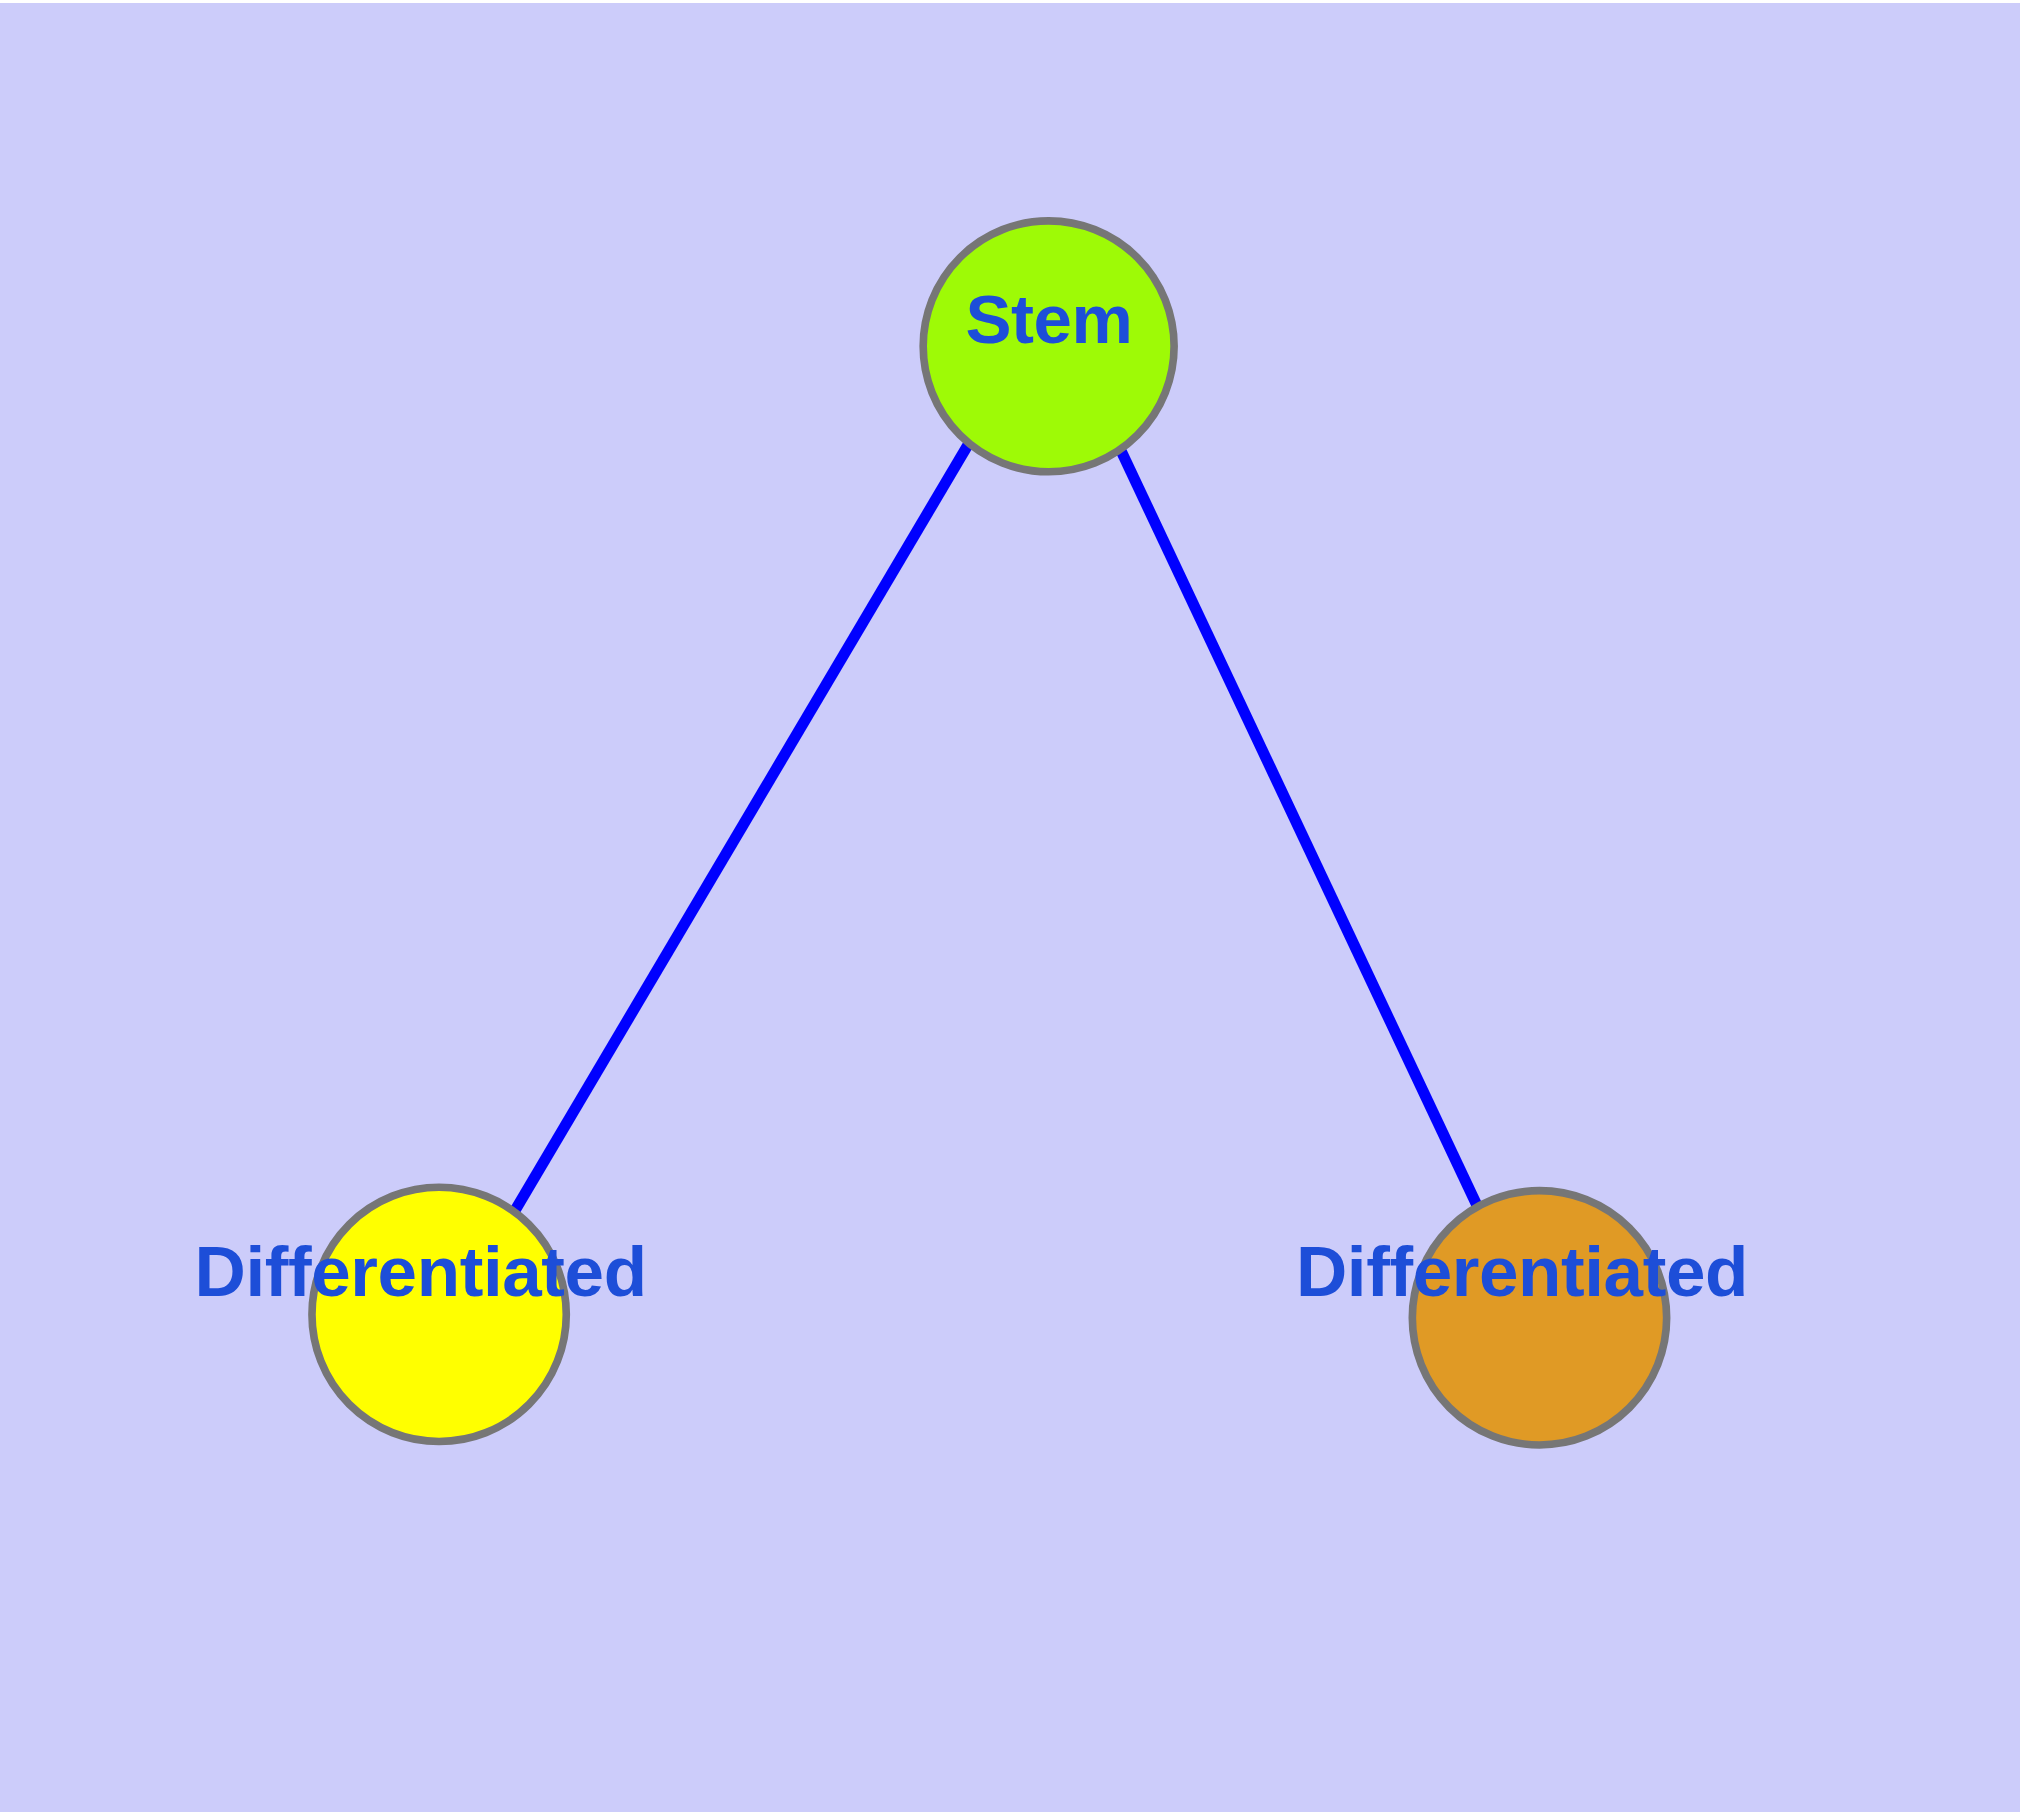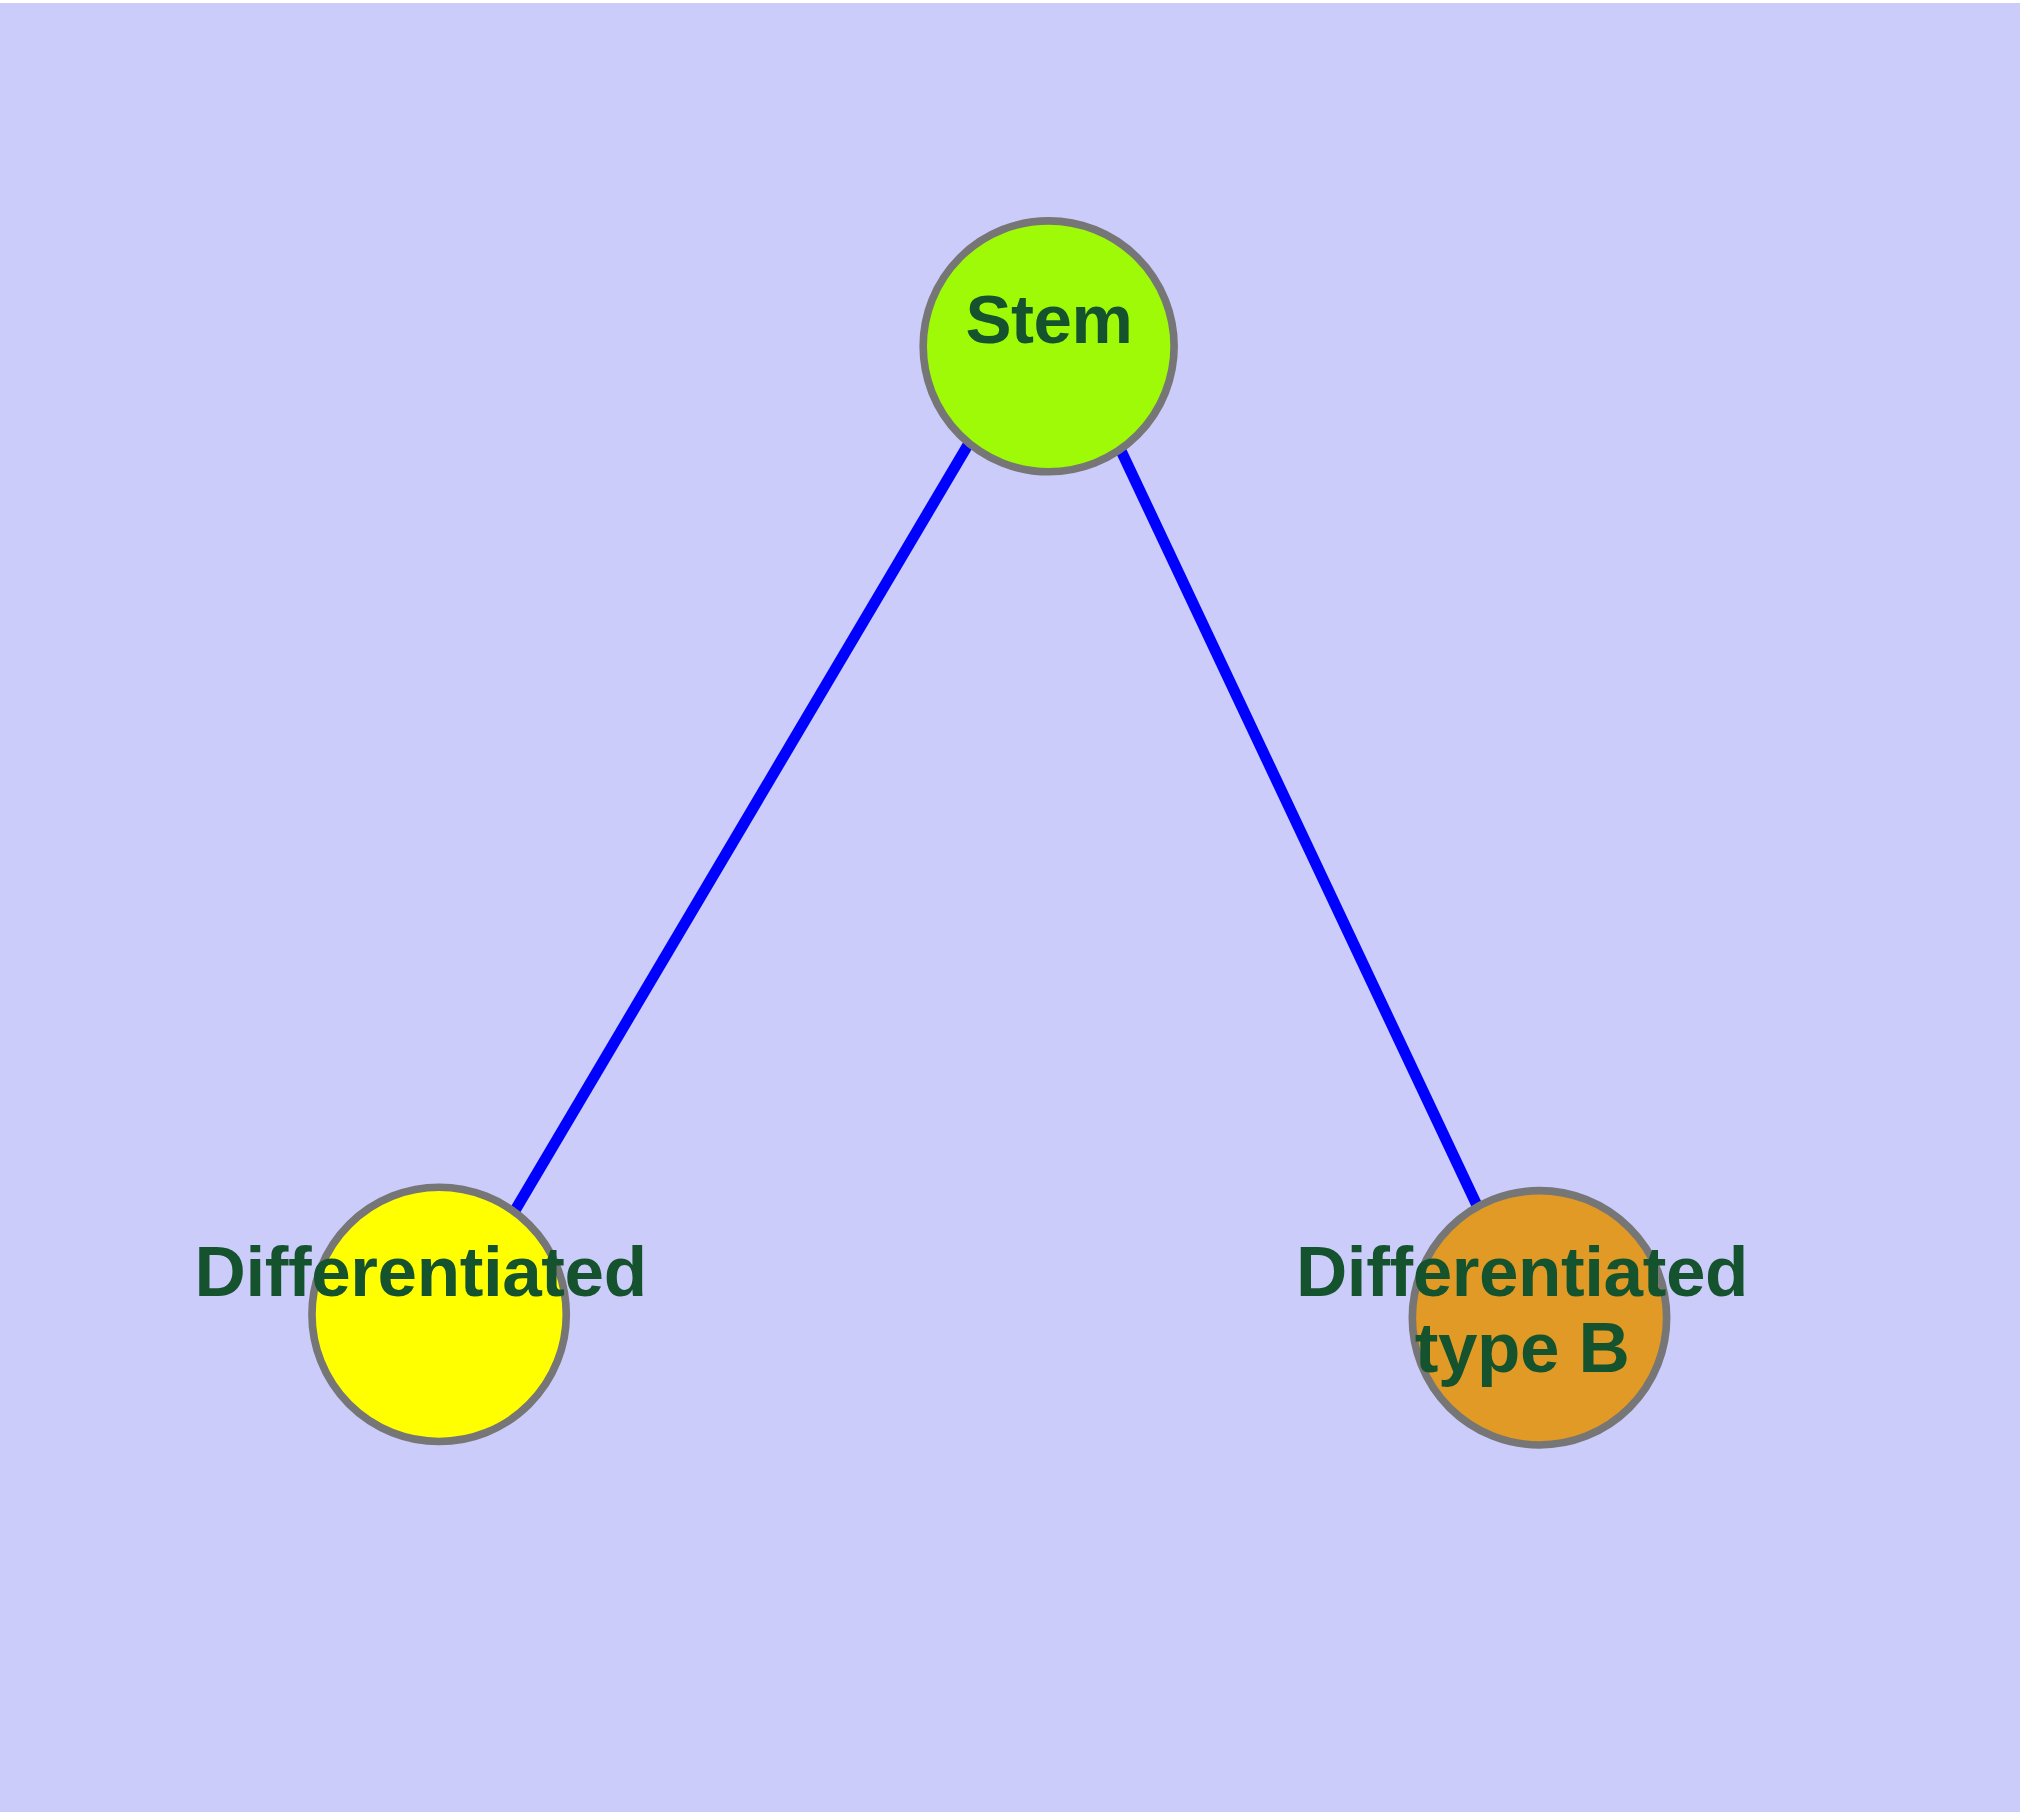--- a/index.html
+++ b/index.html
@@ -37,21 +37,21 @@
     stroke-width: 13;
     stroke-linecap: butt;
     fill: none;
   }
   .node-circle {
     stroke: #767676;
     stroke-width: 9;
   }
   .node-label {
     position: absolute;
-    color: #14532d;
+    color: #1d4ed8;
     font-family: "Liberation Sans", sans-serif;
     font-weight: bold;
     font-size: 71px;
     line-height: 1.06;
     text-align: center;
     white-space: pre;
     pointer-events: none;
     letter-spacing: -0.4px;
   }
   .node-label-stem {
@@ -73,17 +73,17 @@
         <circle class="node-circle" cx="1237" cy="405" r="148" fill="#9efa06"></circle>
         <circle class="node-circle" cx="518" cy="1547" r="150" fill="#ffff00"></circle>
         <circle class="node-circle" cx="1816" cy="1551" r="150" fill="#e09a25"></circle>
       </g>
     </svg>
 
     <div class="node-label node-label-stem" style="left:625px; top:280px; width:848px;">Stem</div>
 
     <div class="node-label" style="left:-3.4px; top:1231px; width:848px;"><span>Differentiated</span><br></div>
 
-    <div class="node-label" style="left:1098px; top:1231px; width:848px;"><span>Differentiated</span><br><span>type B</span></div>
+    <div class="node-label" style="left:1098px; top:1231px; width:848px;"><span>Differentiated</span><br></div>
 
   </div>
 </div>
 
 
 </body></html>

